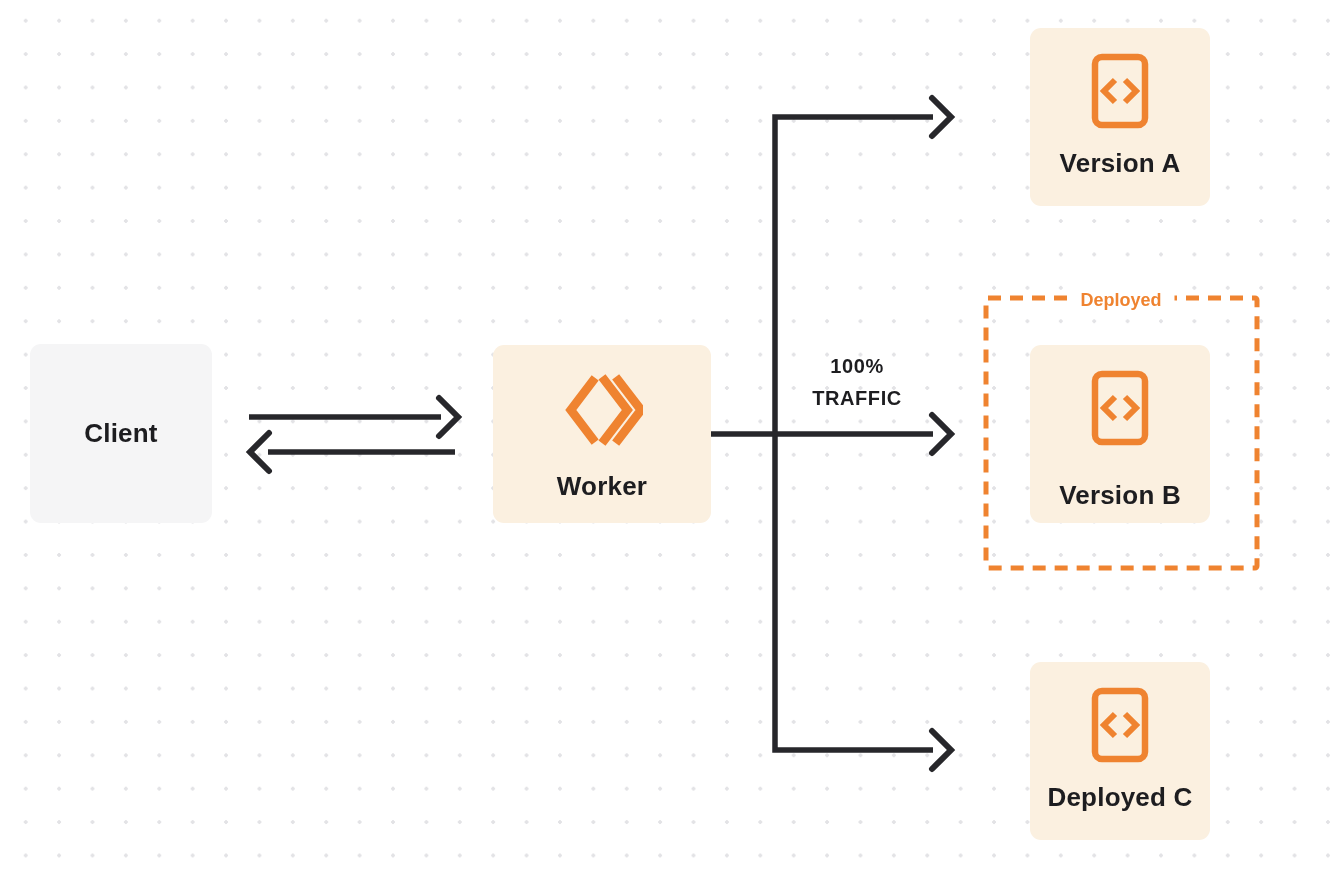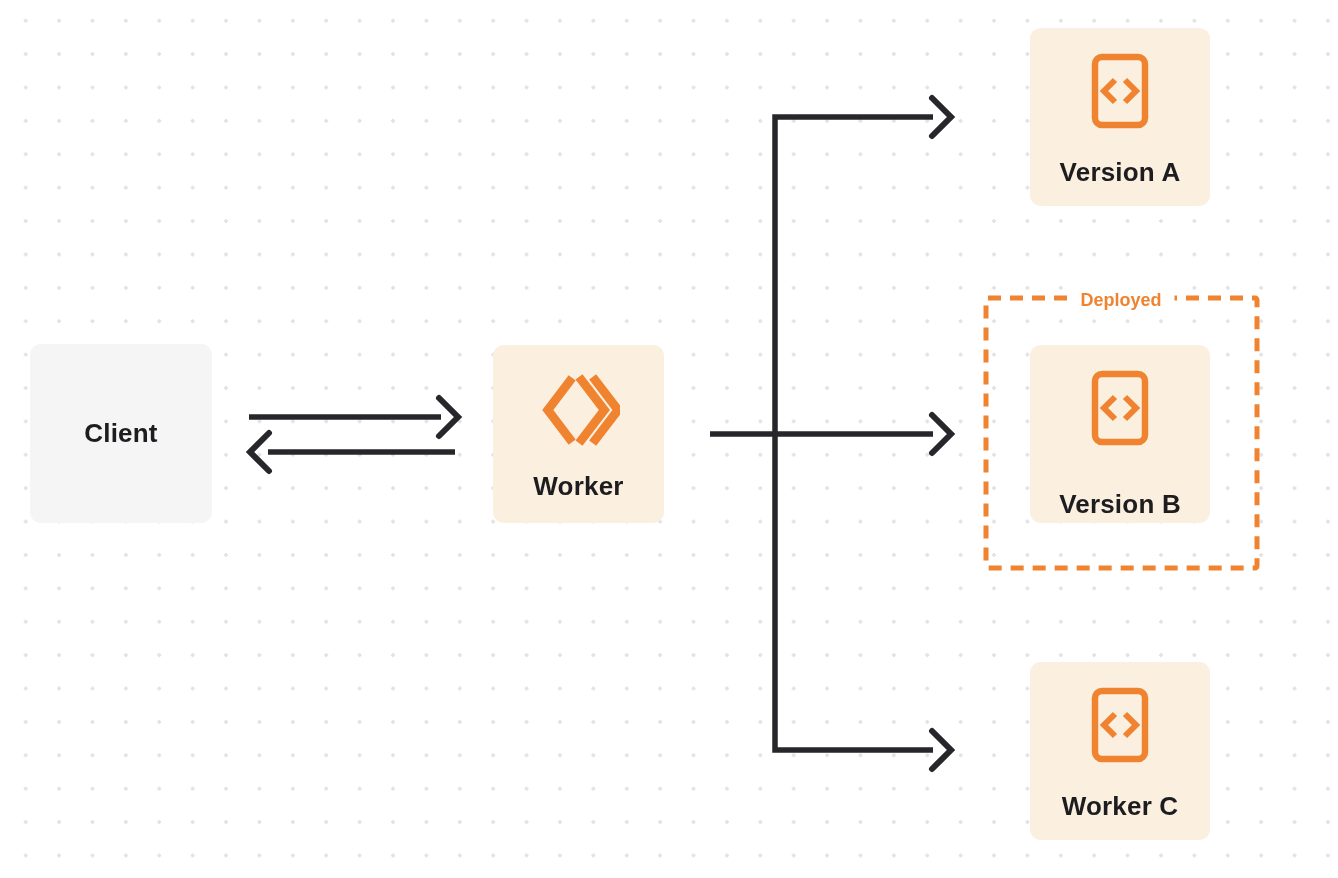--- a/index.html
+++ b/index.html
@@ -42,31 +42,31 @@
     color: var(--text-dark);
     letter-spacing: 0.2px;
     white-space: nowrap;
   }
   .node-client {
     left: 30px; top: 344px; width: 182px; height: 179px;
     background: var(--client-fill);
     justify-content: center;
   }
   .node-worker {
-    left: 493px; top: 345px; width: 171px; height: 178px;
+    left: 493px; top: 345px; width: 218px; height: 178px;
     background: var(--node-fill);
     padding-top: 26px;
   }
   .node-worker .label { margin-top: 22px; }
   .node-version {
     left: 1030px; width: 180px; height: 178px;
     background: var(--node-fill);
     padding-top: 25px;
   }
-  .node-version .label { margin-top: 28px; }
+  .node-version .label { margin-top: 19px; }
   .node-version-a { top: 28px; }
   .node-version-b { top: 345px; gap: 15px; }
   .node-version-c { top: 662px; }
 
   .icon-orange-stroke { stroke: var(--accent-orange); fill: none; }
 
   .deployed-label {
     position: absolute;
     left: 1121px; top: 285px;
     transform: translateX(-50%);
@@ -143,19 +143,23 @@
     </svg>
     <div class="label">Version B</div>
   </div>
 
   <div class="node node-version node-version-c">
     <svg width="58" height="76" viewBox="0 0 58 76">
       <rect class="icon-orange-stroke" stroke-width="6.5" x="4" y="4" width="50" height="68" rx="7"></rect>
       <path class="icon-orange-stroke" stroke-width="6" stroke-linejoin="miter" d="M24,27 L13,38 L24,49"></path>
       <path class="icon-orange-stroke" stroke-width="6" stroke-linejoin="miter" d="M34,27 L45,38 L34,49"></path>
     </svg>
-    <div class="label">Worker C</div>
+    <div class="label">Deployed C</div>
   </div>
 
   <div class="deployed-label">Deployed</div>
 
+  <div class="traffic-label">
+    <div>100%</div>
+    <div>TRAFFIC</div>
+  </div>
 
 </div>
 
 </body></html>

